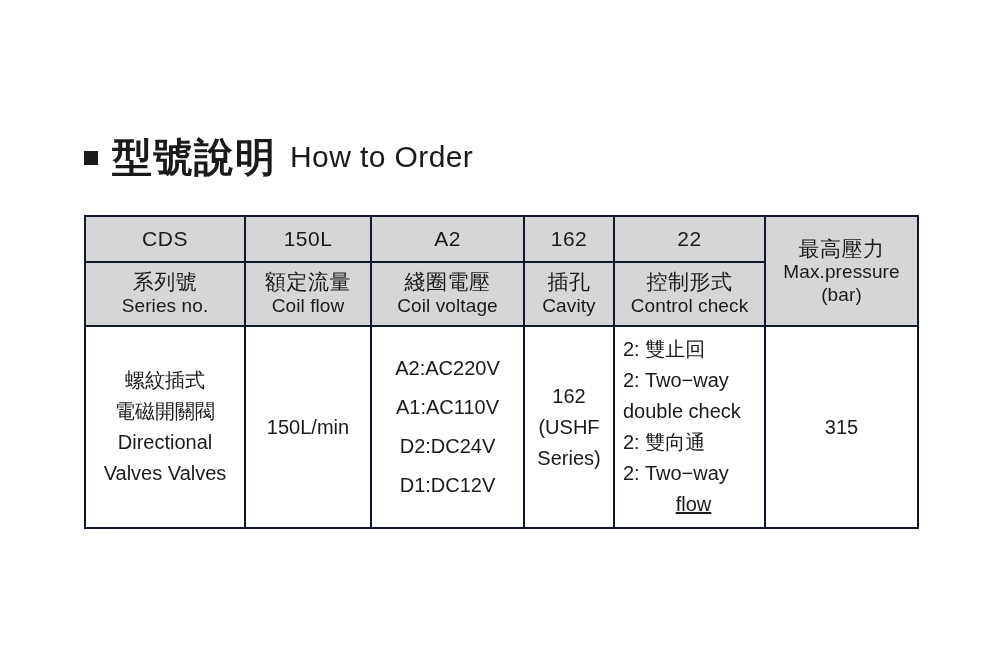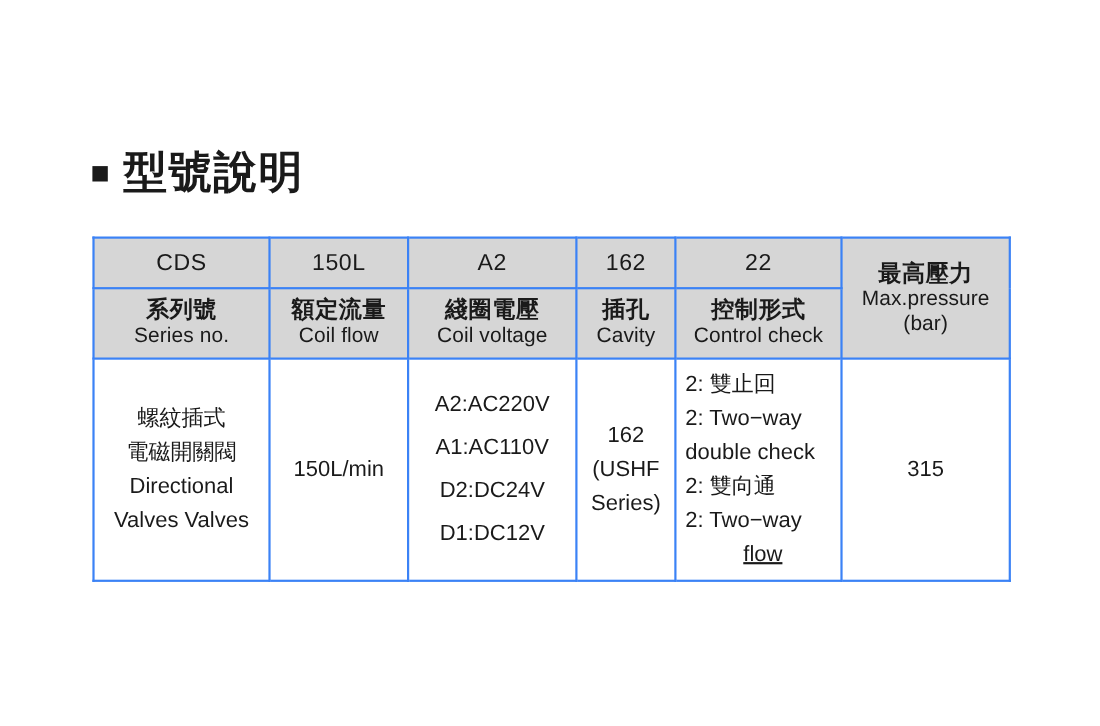--- a/index.html
+++ b/index.html
@@ -54,42 +54,42 @@
   .order-table {
     position: absolute;
     left: 84px;
     top: 215px;
     width: 833px;
     border-collapse: collapse;
     table-layout: fixed;
     background: #ffffff;
   }
   .order-table td {
-    border: 2px solid #3b82f6;
+    border: 2px solid #0f172a;
     text-align: center;
     vertical-align: middle;
     padding: 0;
     color: #1a1a1a;
   }
   .order-table .hdr {
     background: #d6d6d6;
   }
   .code-cell {
     height: 44px;
     font-size: 21px;
     letter-spacing: 0.5px;
   }
   .label-cell {
     height: 62px;
     line-height: 1.18;
     padding: 3px 2px;
   }
   .label-cn {
     font-size: 21px;
-    font-weight: 700;
+    font-weight: 400;
     letter-spacing: 0.5px;
     display: block;
   }
   .label-en {
     font-size: 19px;
     letter-spacing: 0.1px;
     display: block;
   }
   .merged-cell {
     background: #d6d6d6;
@@ -120,20 +120,21 @@
   .c4 { width: 90px; }
   .c5 { width: 151px; }
   .c6 { width: 153px; }
 </style>
 </head>
 <body>
 
 <div class="section-heading">
   <span class="bullet-square"></span>
   <span class="heading-cn">型號說明</span>
+  <span class="heading-en">How to Order</span>
 </div>
 
 <table class="order-table">
   <colgroup>
     <col class="c1">
       <col class="c2">
       <col class="c3">
       <col class="c4">
       <col class="c5">
       <col class="c6">

